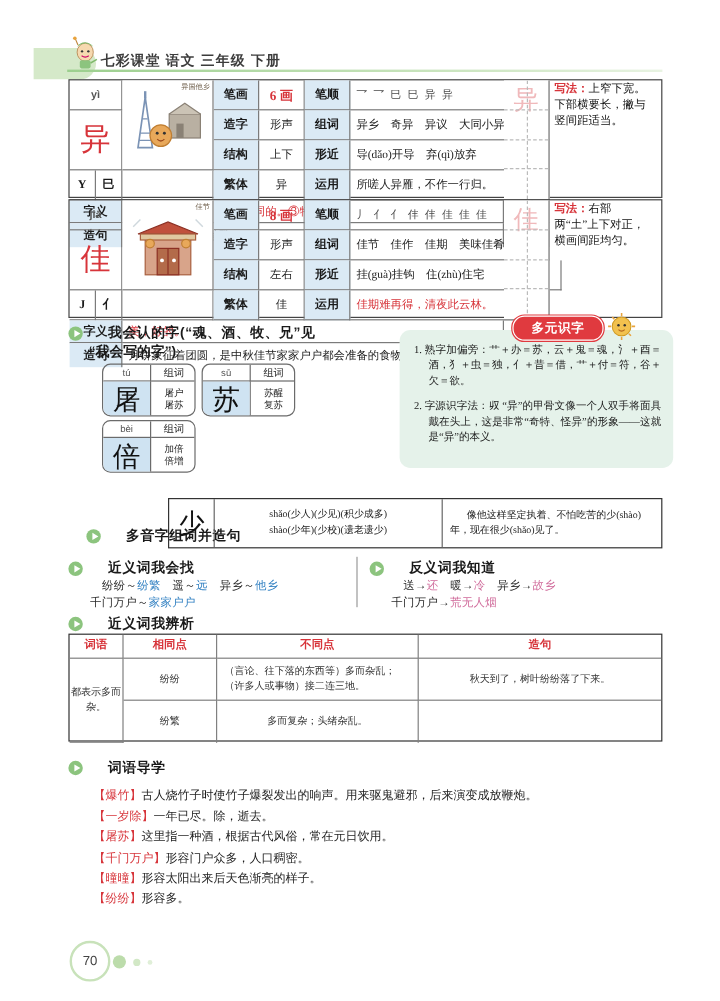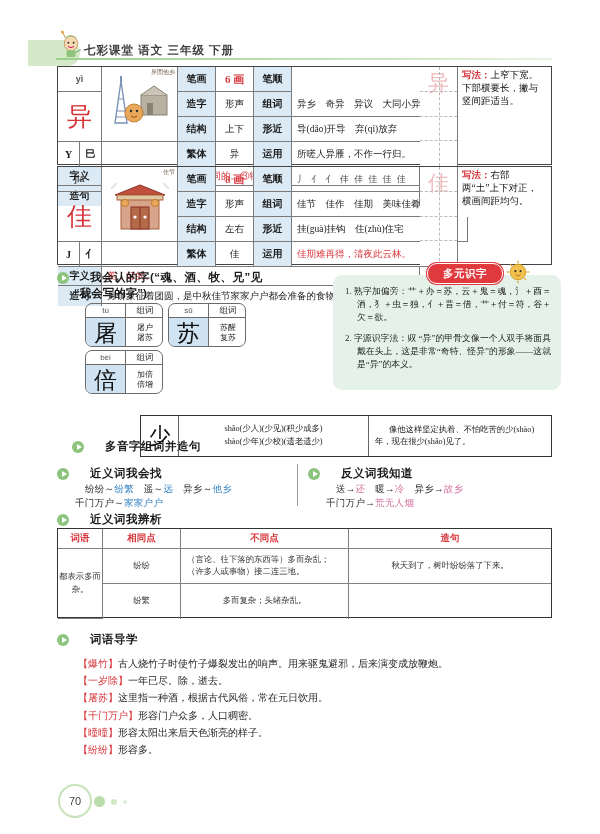--- a/index.html
+++ b/index.html
@@ -188,20 +188,21 @@
           <rect x="44" y="30" width="6" height="12" fill="#8a8175"></rect>
           <circle cx="31" cy="40" r="9" fill="#e8a85a" stroke="#c07f33"></circle>
           <circle cx="28" cy="38" r="1.2" fill="#333"></circle>
           <circle cx="34" cy="38" r="1.2" fill="#333"></circle>
           <path d="M28 43 Q31 46 34 43" stroke="#9c4a1d" stroke-width="1" fill="none"></path>
         </svg>
       </div>
       <div class="cell lbl" style="grid-column:4;grid-row:1;">笔画</div>
       <div class="cell strokecount" style="grid-column:5;grid-row:1;">6 画</div>
       <div class="cell lbl" style="grid-column:6;grid-row:1;width:38px;">笔顺</div>
+      <div class="cell val left strokes" style="grid-column:6/8;grid-row:1;margin-left:38px;width:166px;">乛 乛 巳 巳 异 异</div>
       <div class="cell tracebox" style="grid-column:7;grid-row:1/5;">
         <span class="tracechar">异</span>
         <span class="tracegrid"></span>
         <div style="position:absolute;inset:0;">
           <div class="tracerow"></div>
             <div class="tracerow"></div>
           <div class="tracerow"></div>
             <div class="tracerow" style="border:none;"></div>
         </div>
       </div>

